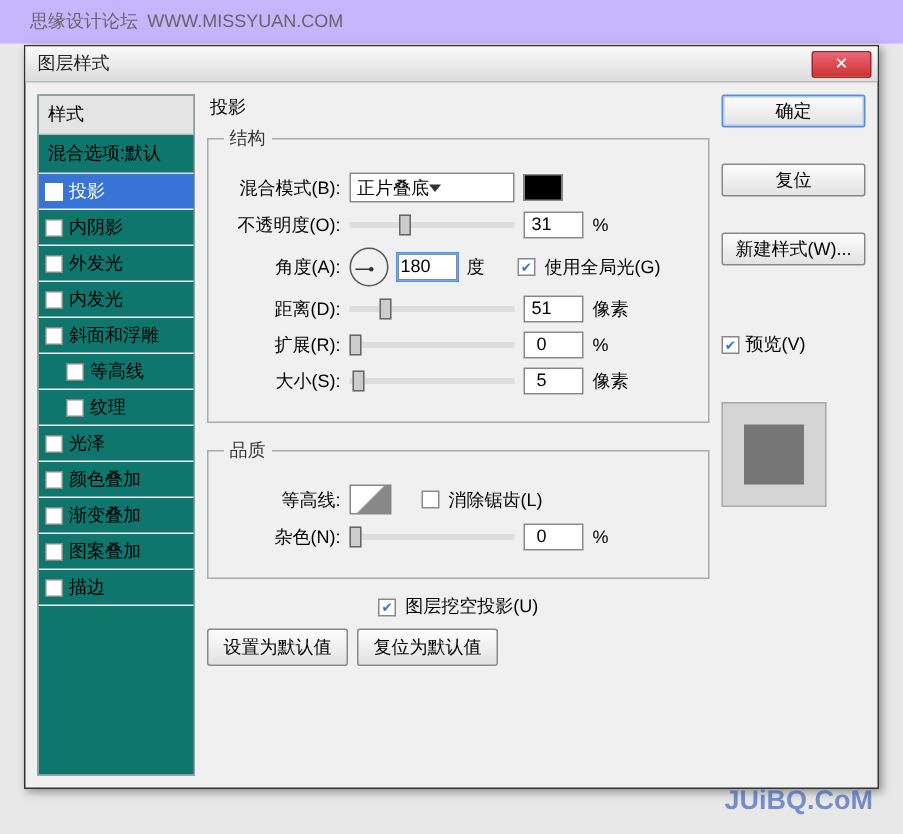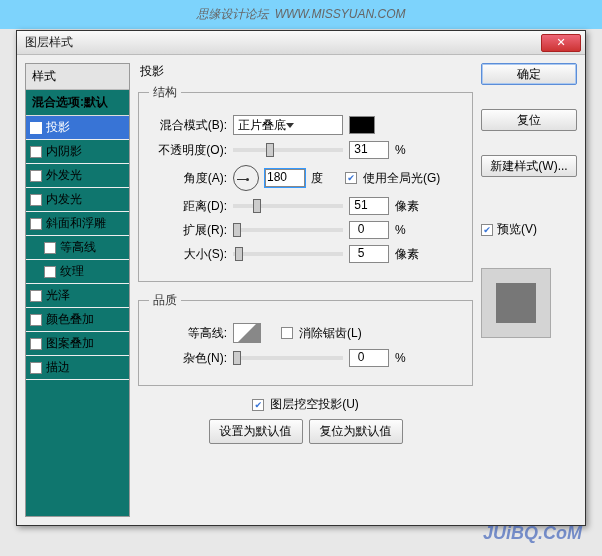--- a/index.html
+++ b/index.html
@@ -1,25 +1,25 @@
 <!DOCTYPE html>
 <html><head>
 <meta charset="utf-8">
 <style>
 * { box-sizing: border-box; margin: 0; padding: 0; font-family: "Microsoft YaHei", SimSun, sans-serif; font-size: 12px; }
 body { background: #e8e8e8; width: 602px; height: 556px; position: relative; }
-.header-text { text-align: center; padding: 6px 20px; color: #666; font-size: 11px; background: #7dd3fc; font-style: italic; }
+.header-text { text-align: left; padding: 6px 20px; color: #666; font-size: 11px; background: #c4b5fd; }
 .dialog { position: absolute; left: 16px; top: 30px; width: 570px; height: 496px; border: 1px solid #333; background: #f0f0f0; box-shadow: 2px 2px 6px rgba(0,0,0,0.4); }
 .titlebar { height: 24px; background: linear-gradient(#fafafa, #dcdcdc); border-bottom: 1px solid #bbb; display: flex; align-items: center; justify-content: space-between; padding-left: 8px; }
 .titlebar-title { font-size: 12px; color: #222; }
 .close-btn { width: 40px; height: 18px; background: linear-gradient(#e67,#c33); color: #fff; display: flex; align-items: center; justify-content: center; border: 1px solid #a22; border-radius: 2px; margin-right: 4px; font-size: 11px; cursor: pointer; }
 .dialog-body { display: flex; padding: 8px; gap: 8px; height: calc(100% - 24px); }
 .left-panel { width: 105px; border: 1px solid #999; background: #0f766e; }
 .left-header { background: #e4e4e4; padding: 4px 6px; border-bottom: 1px solid #bbb; font-size: 12px; }
-.blend-row { padding: 4px 6px; border-bottom: 1px solid #ddd; font-size: 12px; font-weight: bold; }
+.blend-row { padding: 4px 6px; border-bottom: 1px solid #ddd; font-size: 12px; }
 .style-item { display: flex; align-items: center; padding: 3px 4px; gap: 4px; font-size: 12px; border-bottom: 1px solid #eee; }
 .style-item.selected { background: #3874d6; color: #fff; }
 .style-item.indent { padding-left: 18px; }
 .cb { width: 12px; height: 12px; border: 1px solid #888; background: #fff; display: inline-flex; align-items: center; justify-content: center; font-size: 10px; color: #3874d6; }
 .cb.checked::after { content: "✔"; color: #3874d6; font-size: 9px; }
 .style-item.selected .cb { border-color: #fff; }
 .style-item.selected .cb.checked::after { color: #fff; }
 .center-panel { flex: 1; }
 .section-title { font-size: 12px; margin-bottom: 4px; margin-left: 2px; }
 fieldset { border: 1px solid #aaa; padding: 8px 10px 12px; margin-bottom: 10px; }
@@ -31,29 +31,29 @@
 .color-swatch { width: 26px; height: 18px; background: #000; border: 1px solid #888; }
 .slider { flex: 1; height: 4px; background: #ddd; position: relative; max-width: 110px; }
 .slider .thumb { position: absolute; top: -5px; width: 8px; height: 14px; background: #ccc; border: 1px solid #666; }
 .num-input { width: 40px; height: 18px; border: 1px solid #888; background: #fff; text-align: center; padding-right: 16px; font-size: 12px; }
 .num-input.hl { outline: 1px solid #3399ff; }
 .unit { font-size: 12px; width: 28px; }
 .angle-circle { width: 26px; height: 26px; border: 1px solid #555; border-radius: 50%; position: relative; }
 .angle-line { position: absolute; width: 10px; height: 1px; background: #333; left: 3px; top: 13px; }
 .angle-dot { position: absolute; width: 3px; height: 3px; background: #333; left: 12px; top: 12px; border-radius: 50%; }
 .contour { width: 28px; height: 20px; border: 1px solid #888; background: linear-gradient(135deg,#fff 48%, #888 52%); }
-.bottom-btns { display: flex; gap: 6px; justify-content: center; margin-top: 4px; }
+.bottom-btns { display: flex; gap: 6px; margin-top: 4px; }
 .btn { border: 1px solid #888; background: linear-gradient(#fdfdfd,#e2e2e2); padding: 3px 10px; font-size: 12px; cursor: pointer; border-radius: 2px; }
 .right-panel { width: 96px; display: flex; flex-direction: column; gap: 24px; }
 .rbtn { border: 1px solid #888; background: linear-gradient(#fdfdfd,#e2e2e2); height: 22px; display: flex; align-items: center; justify-content: center; font-size: 12px; border-radius: 2px; cursor: pointer; }
 .rbtn.primary { border: 1px solid #5b8dd8; box-shadow: 0 0 0 1px #aac8f0 inset; }
 .preview-box { margin-top: 20px; display: flex; align-items: center; gap: 4px; }
 .preview-img { margin-top: 6px; width: 70px; height: 70px; border: 1px solid #aaa; background: #d4d4d4; display: flex; align-items: center; justify-content: center; }
 .preview-inner { width: 40px; height: 40px; background: #777; }
-.watermark { position: absolute; right: 20px; bottom: 12px; font-size: 18px; font-weight: bold; color: rgba(40,80,180,0.6); font-style: italic; font-family: Arial; }
+.watermark { position: absolute; right: 20px; bottom: 12px; font-size: 18px; font-weight: bold; color: rgba(40,80,180,0.6); font-family: Arial; }
 </style>
 </head>
 <body>
 
 <div class="header-text">
   <span>思缘设计论坛</span>&nbsp;
   <span>WWW.MISSYUAN.COM</span>
 </div>
 
 <div class="dialog">
@@ -95,20 +95,24 @@
             <span class="cb"></span>
             <span>纹理</span>
           </div>
           <div class="style-item">
             <span class="cb"></span>
             <span>光泽</span>
           </div>
           <div class="style-item">
             <span class="cb"></span>
             <span>颜色叠加</span>
+          </div>
+          <div class="style-item">
+            <span class="cb"></span>
+            <span>渐变叠加</span>
           </div>
           <div class="style-item">
             <span class="cb"></span>
             <span>图案叠加</span>
           </div>
           <div class="style-item">
             <span class="cb"></span>
             <span>描边</span>
           </div>
         </div>

